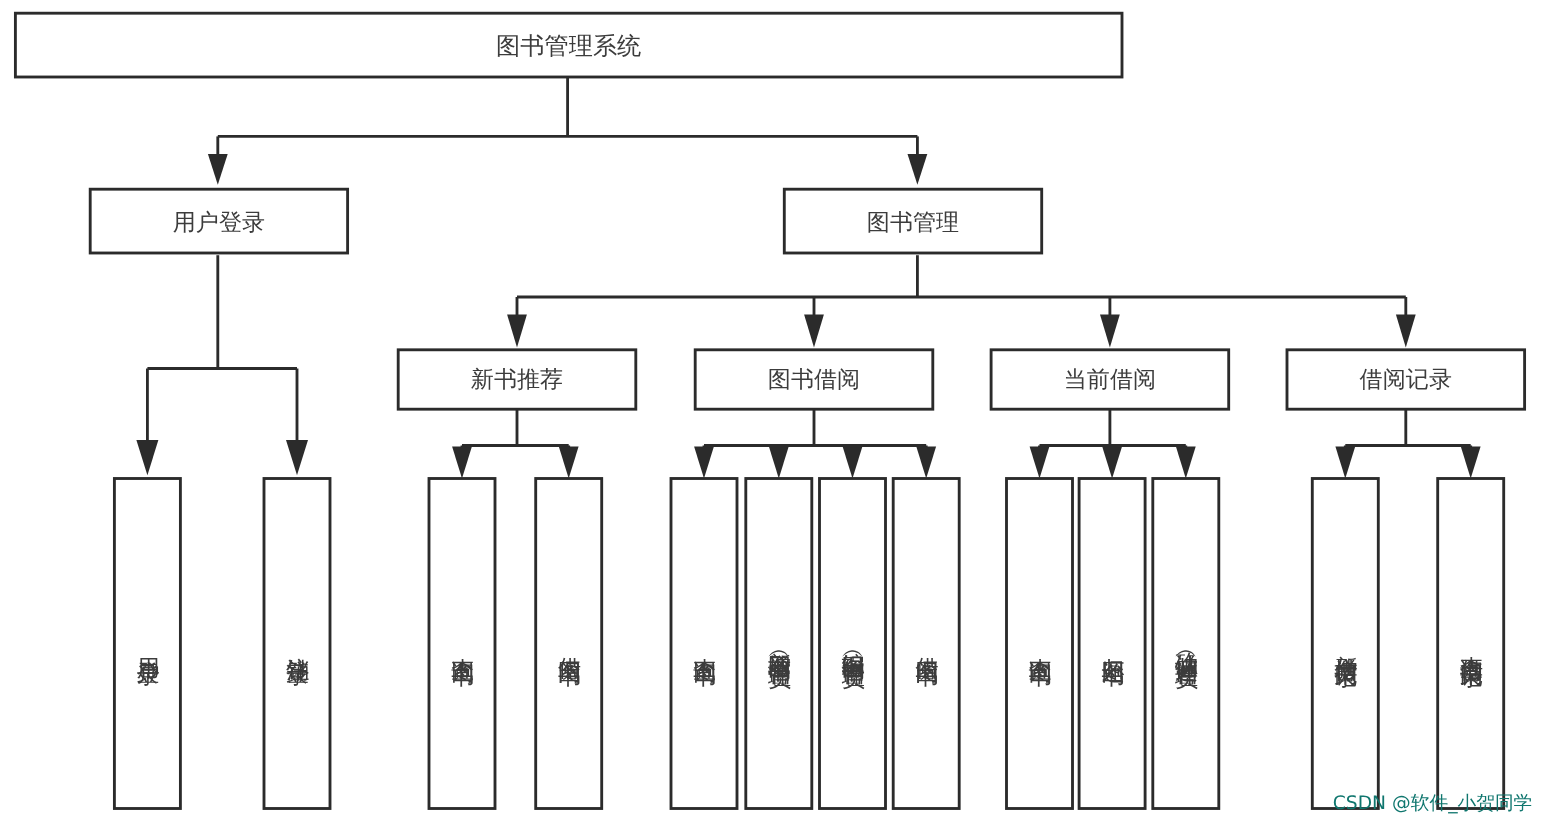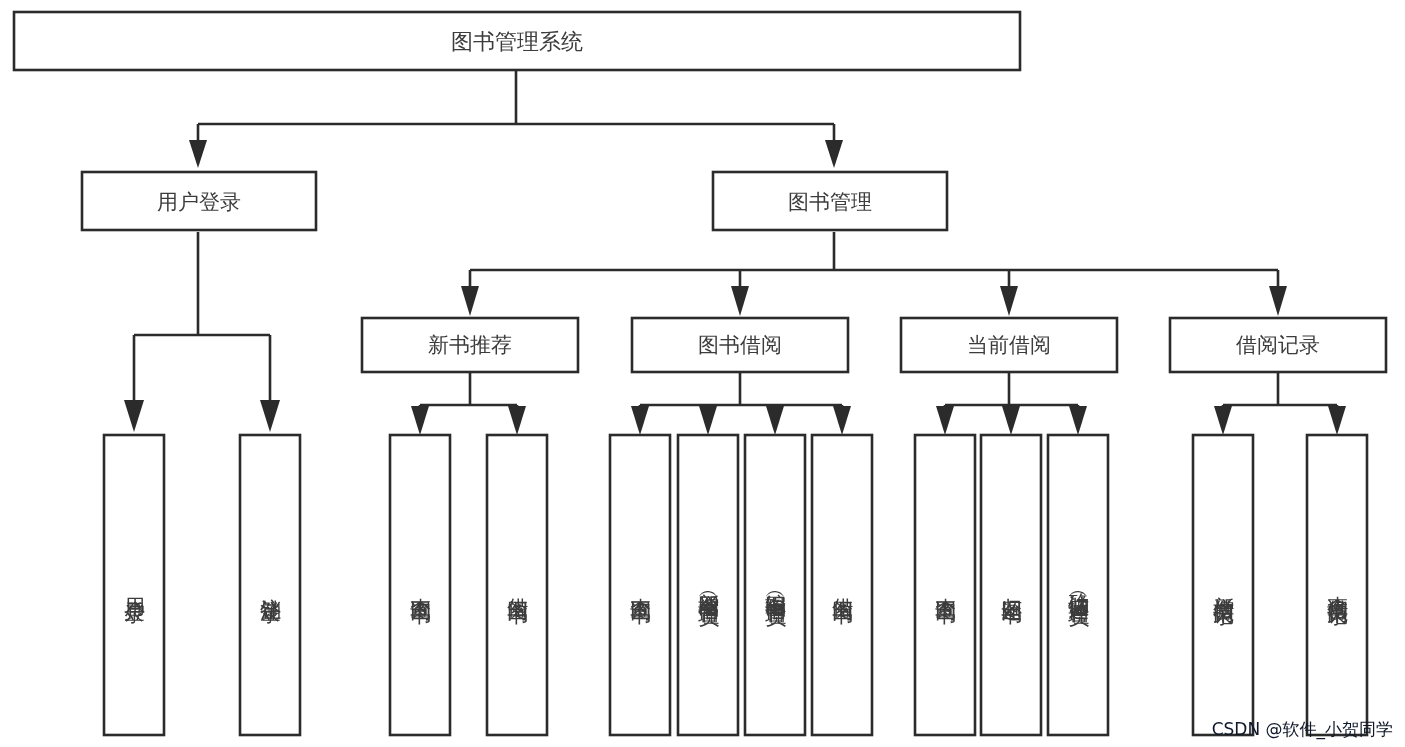--- a/index.html
+++ b/index.html
@@ -68,21 +68,21 @@
     color: #3c3c3c;
     white-space: nowrap;
     pointer-events: none;
   }
   .watermark {
     position: absolute;
     right: 12px;
     bottom: 6px;
     font-family: "DejaVu Sans", "Liberation Sans", sans-serif;
     font-size: 17px;
-    color: #0f172a;
+    color: #0f766e;
     white-space: nowrap;
   }
 </style>
 </head>
 <body>
 
 <div id="diagram-root">
 
   <svg id="diagram-svg" viewBox="0 0 1405 747">
 

